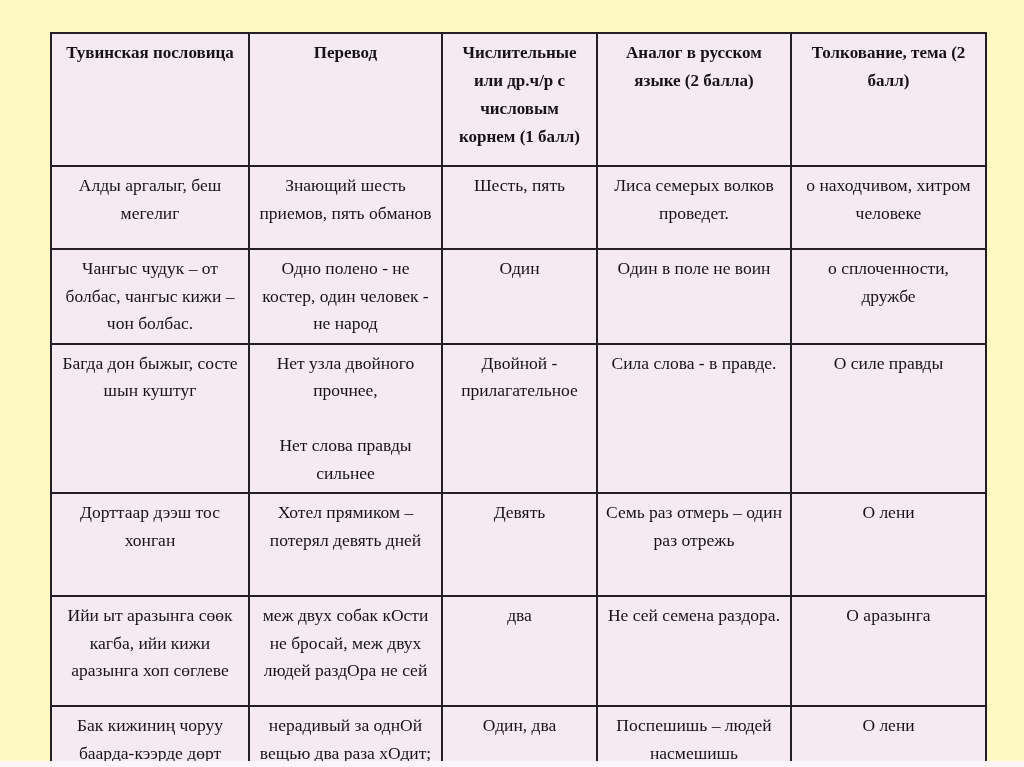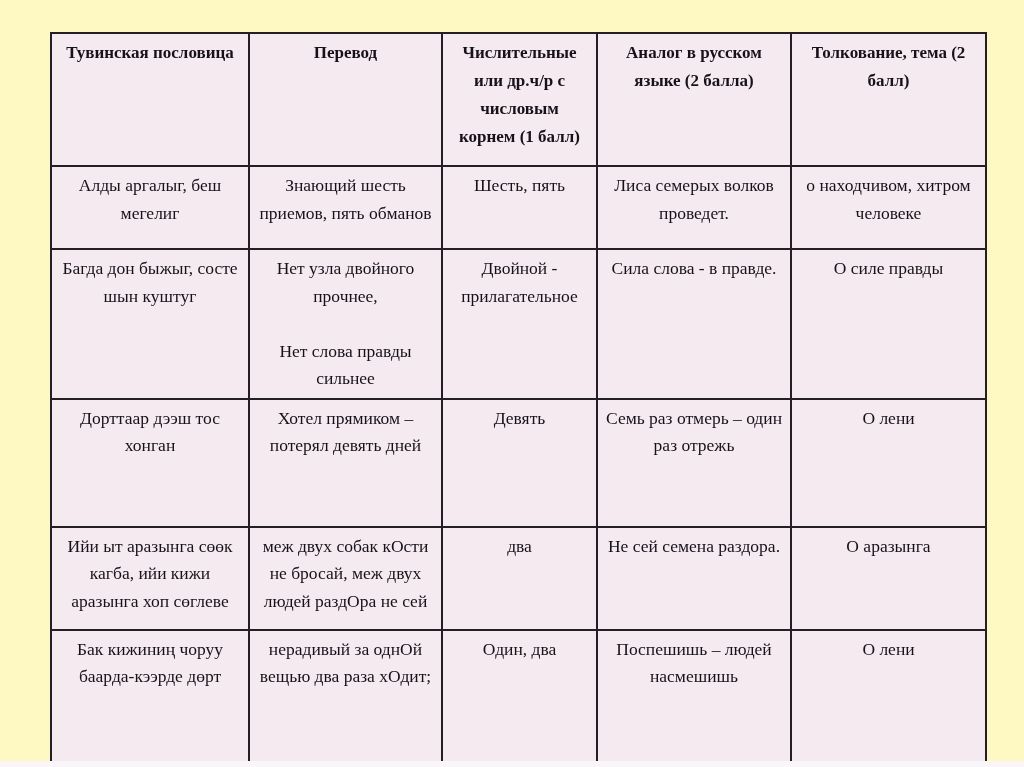--- a/index.html
+++ b/index.html
@@ -48,21 +48,21 @@
   }
   table.proverbs td {
     font-size: 17.5px;
     line-height: 27.5px;
     text-align: center;
   }
   tbody tr:nth-child(1) { height: 83px; }
   tbody tr:nth-child(2) { height: 84px; }
   tbody tr:nth-child(3) { height: 128px; }
   tbody tr:nth-child(4) { height: 103px; }
-  tbody tr:nth-child(5) { height: 140px; }
+  tbody tr:nth-child(5) { height: 110px; }
   tbody tr:nth-child(6) { height: 87px; }
   col.c1 { width: 198px; }
   col.c2 { width: 193px; }
   col.c3 { width: 155px; }
   col.c4 { width: 194px; }
   col.c5 { width: 195px; }
 </style>
 </head>
 <body>
 
@@ -87,20 +87,27 @@
     </thead>
     <tbody>
         <tr>
     <td>Алды аргалыг, беш мегелиг</td>
     <td>Знающий шесть приемов, пять обманов</td>
     <td>Шесть, пять</td>
     <td>Лиса семерых волков проведет.</td>
     <td>о находчивом, хитром человеке</td>
   </tr>
         <tr>
+    <td>Чангыс чудук – от болбас, чангыс кижи – чон болбас.</td>
+    <td>Одно полено - не костер, один человек - не народ</td>
+    <td>Один</td>
+    <td>Один в поле не воин</td>
+    <td>о сплоченности, дружбе</td>
+  </tr>
+        <tr>
     <td>Багда дон быжыг, состе шын куштуг</td>
     <td>Нет узла двойного прочнее,
 
 Нет слова правды сильнее</td>
     <td>Двойной - прилагательное</td>
     <td>Сила слова - в правде.</td>
     <td>О силе правды</td>
   </tr>
         <tr>
     <td>Дорттаар дээш тос хонган</td>

